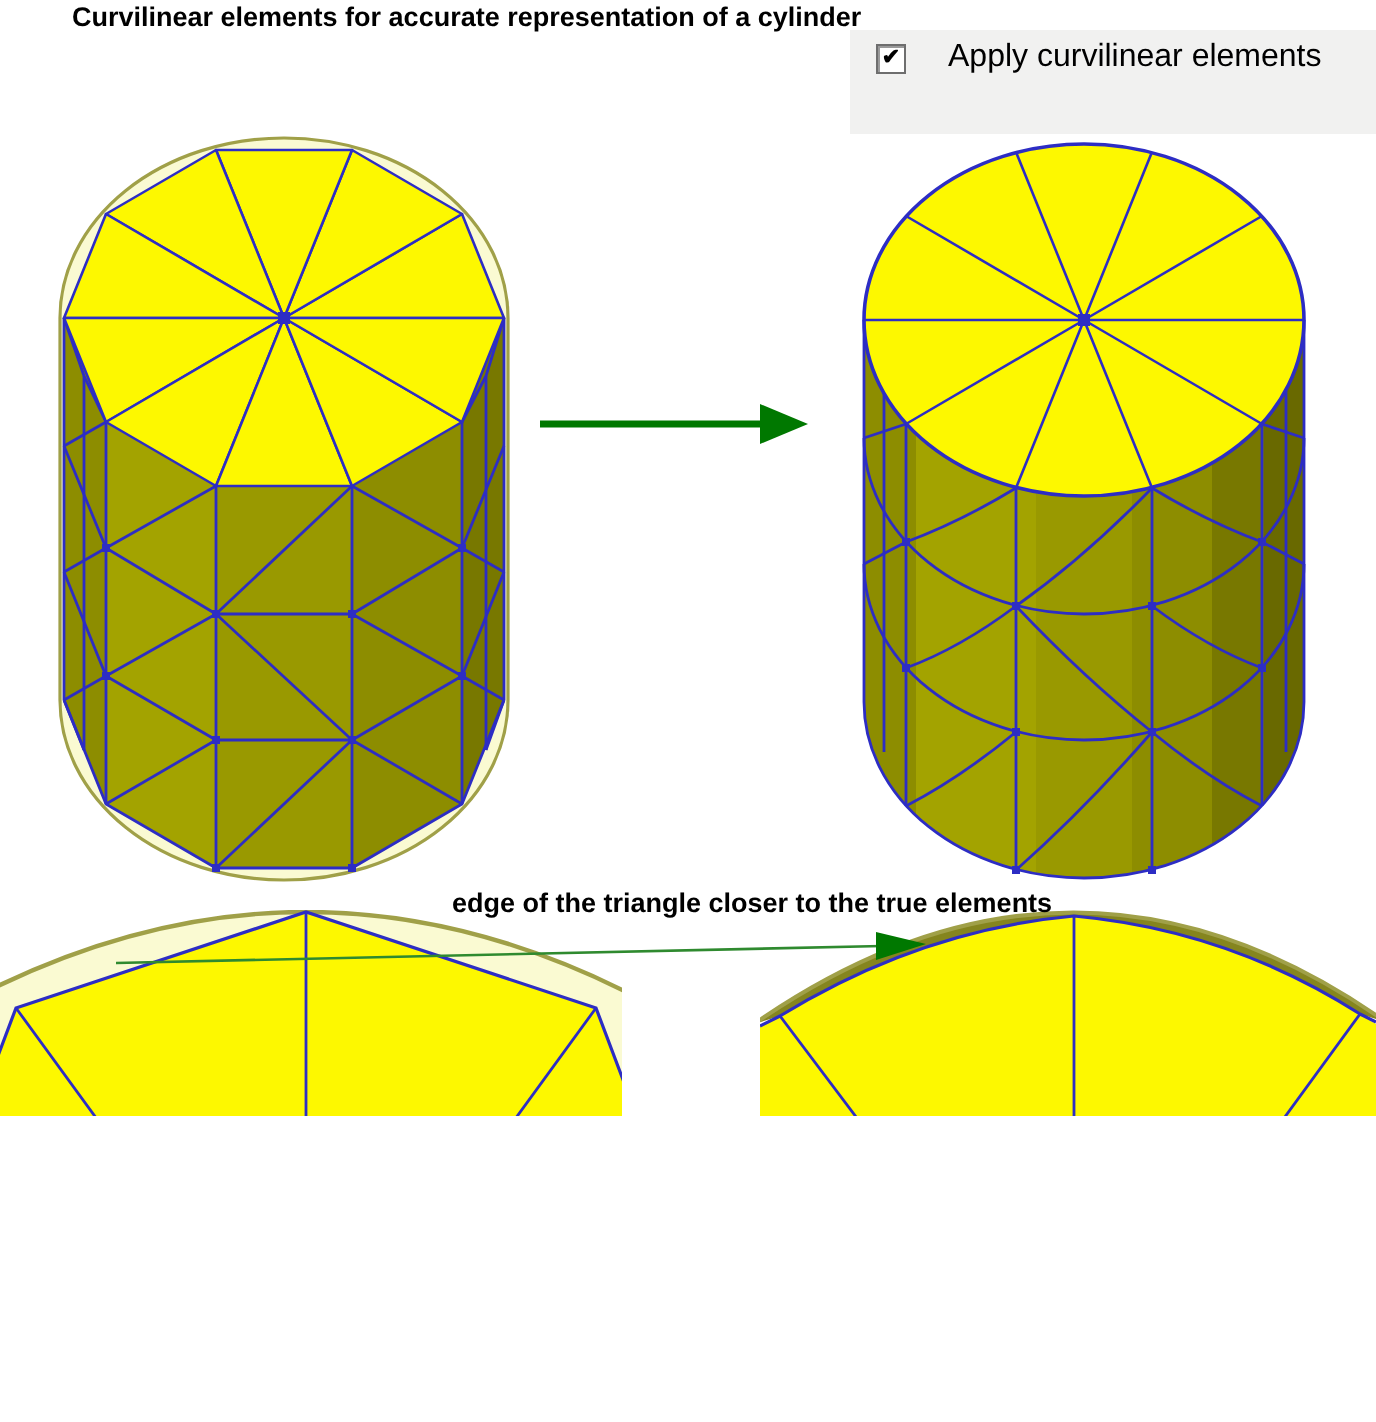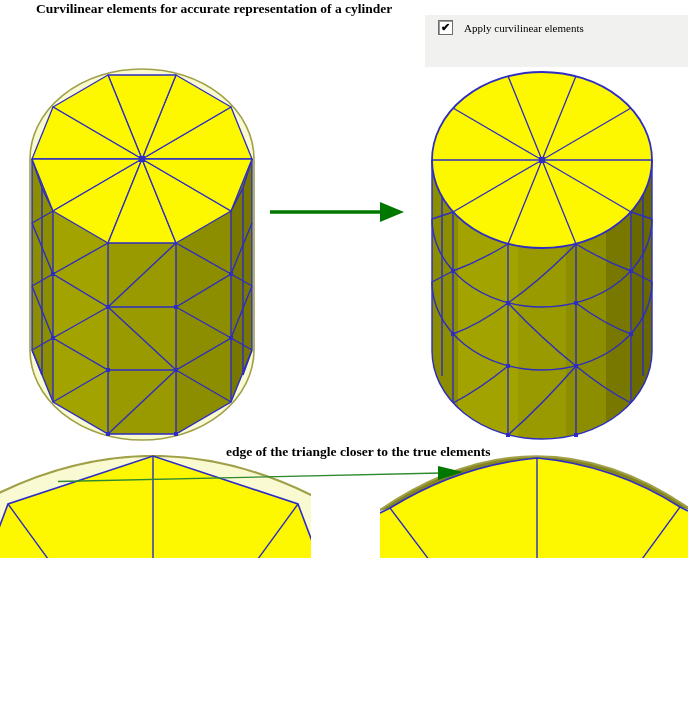--- a/index.html
+++ b/index.html
@@ -1,39 +1,39 @@
 <!DOCTYPE html>
 <html style="--background: #ffffff; --text-black: #000000; --panel-gray: #f1f1f0; --checkbox-border: #6e6e6e; --top-yellow: #fdf800; --pale-surface: #fafad2; --surface-outline: #a0a048; --rim-dark: #85851e; --side-light: #a3a300; --side-mid: #999900; --side-shade: #8d8d00; --side-dark: #787800; --side-darker: #696900; --mesh-blue: #2d2dc4; --arrow-green: #007800; --thin-arrow-green: #2f8a2f;"><head>
 <meta charset="utf-8">
 <style>
   html,body{margin:0;padding:0;background:#fff;}
   .stage{
     position:relative;width:688px;height:558px;overflow:hidden;
     background:var(--background,#fff);
-    font-family:Liberation Serif, serif;
+    font-family:Liberation Sans, sans-serif;
   }
   .abs{position:absolute;}
   .title{
     left:36px;top:1px;font-size:13.5px;font-weight:bold;color:var(--text-black,#000);
     white-space:nowrap;letter-spacing:0px;
   }
   .annotation{
     left:226px;top:444px;font-size:13.5px;font-weight:bold;color:var(--text-black,#000);
     white-space:nowrap;
   }
   .options-panel{
     left:425px;top:15px;width:263px;height:52px;background:var(--panel-gray,#f1f1f0);
   }
   .cb-row{position:absolute;left:13px;top:5px;display:flex;align-items:center;}
   .checkbox{
     width:13px;height:13px;background:#fff;border:1px solid var(--checkbox-border,#6e6e6e);
     box-shadow:inset 1px 1px 0 #9a9a9a;display:flex;align-items:center;justify-content:center;
     font-size:11px;line-height:11px;color:#000;font-weight:bold;
   }
-  .cb-label{margin-left:11px;font-size:11px;color:var(--text-black,#000);white-space:nowrap;}
+  .cb-label{margin-left:21px;font-size:16px;color:var(--text-black,#000);white-space:nowrap;}
   svg{display:block;}
   
   .f-pale{fill:var(--pale-surface,#fafad2);}
   .s-outline{stroke:var(--surface-outline,#a0a048);}
   .f-rim{fill:var(--rim-dark,#85851e);}
   .f-top{fill:var(--top-yellow,#ffff00);}
   .s-mesh{stroke:var(--mesh-blue,#2d2dc4);}
   .f-dot{fill:var(--mesh-blue,#2d2dc4);}
   .f-sl{fill:var(--side-light,#a3a300);}
   .f-sm{fill:var(--side-mid,#999900);}

